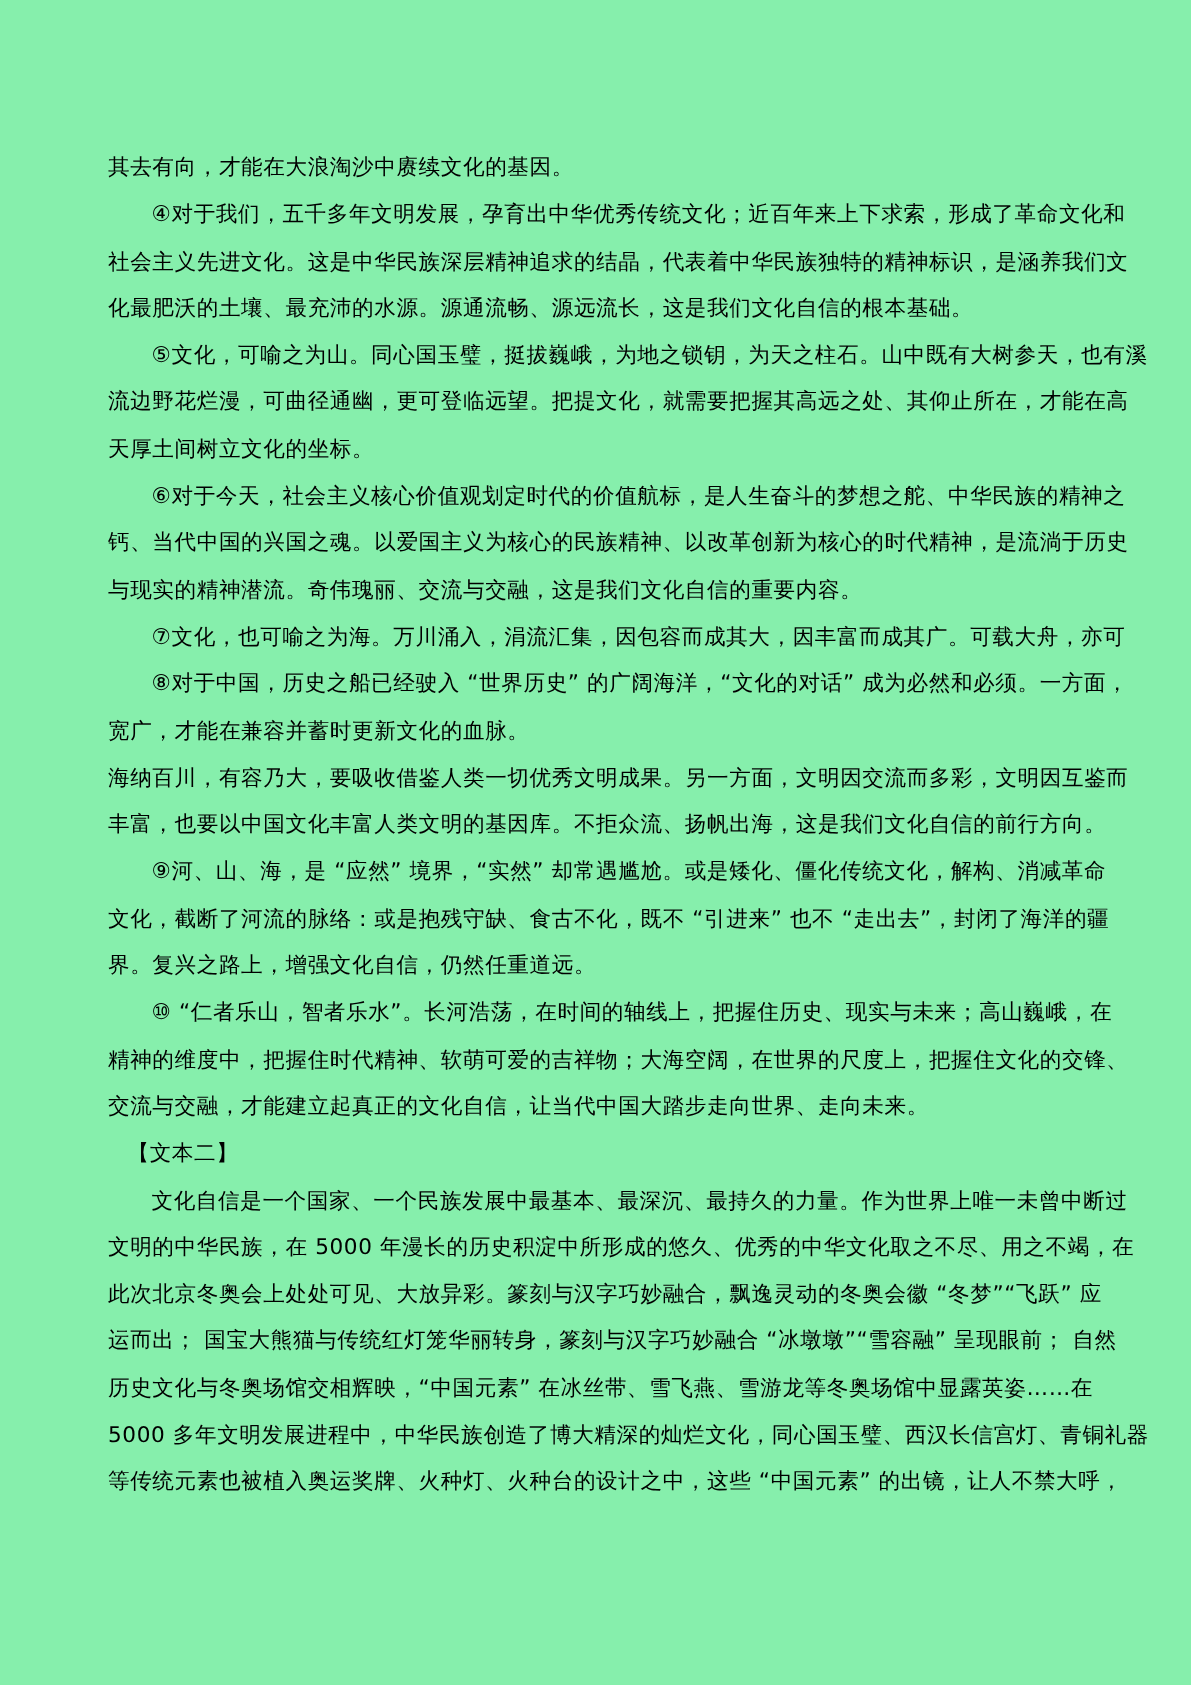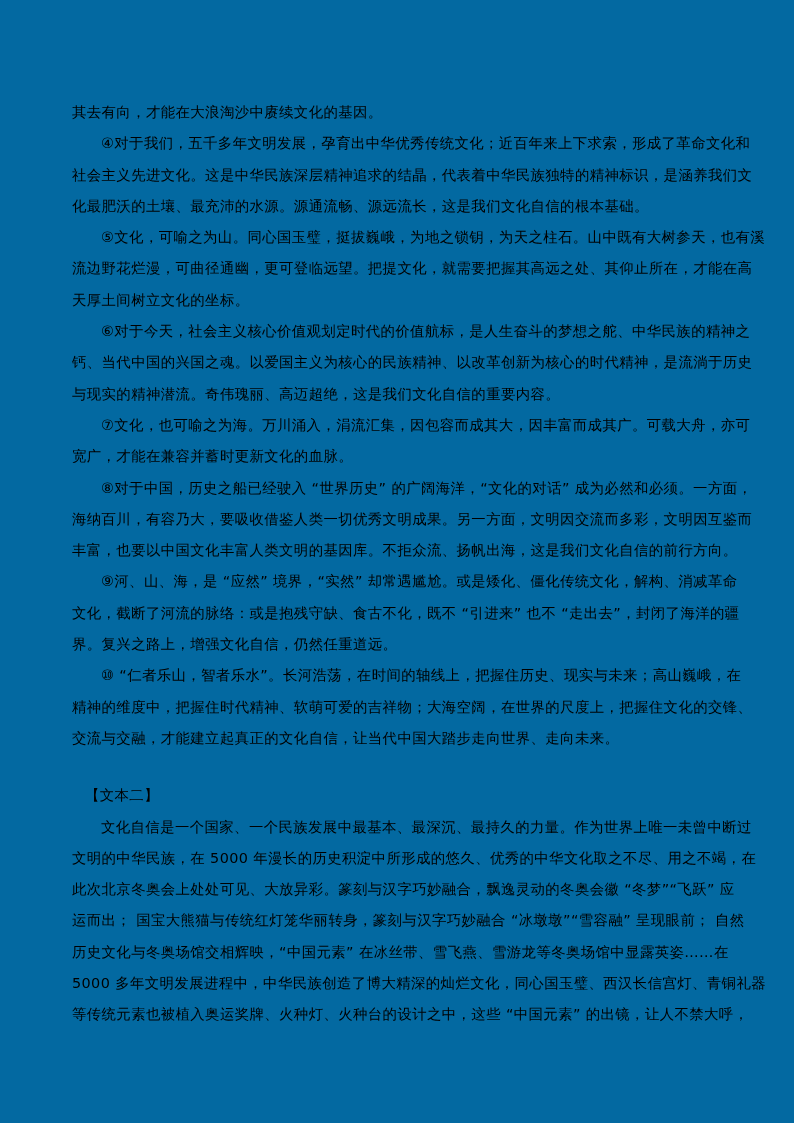--- a/index.html
+++ b/index.html
@@ -14,61 +14,60 @@
       overflow: hidden;
       font-family: "DejaVu Sans", "Liberation Sans", sans-serif;
       color: #000000;
     }
     .page {
       position: absolute;
       left: 0;
       top: 0;
       width: 794px;
       height: 1123px;
-      background: #0369a1;
+      background: #86efac;
     }
     .lines {
       position: absolute;
       left: 72px;
       top: 97px;
       width: 650px;
     }
     .line {
       height: 31.3px;
       line-height: 31.3px;
       font-size: 14.4px;
       white-space: nowrap;
       letter-spacing: 0.4px;
     }
     .line.indent {
       padding-left: 29px;
     }
     .line.heading {
       padding-left: 13px;
-      margin-top: 26px;
     }
   </style>
 </head>
 <body>
 
 <div class="page">
   <div class="lines">
     <div class="line">其去有向，才能在大浪淘沙中赓续文化的基因。</div>
     <div class="line indent">④对于我们，五千多年文明发展，孕育出中华优秀传统文化；近百年来上下求索，形成了革命文化和</div>
     <div class="line">社会主义先进文化。这是中华民族深层精神追求的结晶，代表着中华民族独特的精神标识，是涵养我们文</div>
     <div class="line">化最肥沃的土壤、最充沛的水源。源通流畅、源远流长，这是我们文化自信的根本基础。</div>
     <div class="line indent">⑤文化，可喻之为山。同心国玉璧，挺拔巍峨，为地之锁钥，为天之柱石。山中既有大树参天，也有溪</div>
     <div class="line">流边野花烂漫，可曲径通幽，更可登临远望。把提文化，就需要把握其高远之处、其仰止所在，才能在高</div>
     <div class="line">天厚土间树立文化的坐标。</div>
     <div class="line indent">⑥对于今天，社会主义核心价值观划定时代的价值航标，是人生奋斗的梦想之舵、中华民族的精神之</div>
     <div class="line">钙、当代中国的兴国之魂。以爱国主义为核心的民族精神、以改革创新为核心的时代精神，是流淌于历史</div>
-    <div class="line">与现实的精神潜流。奇伟瑰丽、高迈超绝，这是我们文化自信的重要内容。</div>
+    <div class="line">与现实的精神潜流。奇伟瑰丽、交流与交融，这是我们文化自信的重要内容。</div>
     <div class="line indent">⑦文化，也可喻之为海。万川涌入，涓流汇集，因包容而成其大，因丰富而成其广。可载大舟，亦可</div>
+    <div class="line indent">⑧对于中国，历史之船已经驶入 “世界历史” 的广阔海洋，“文化的对话” 成为必然和必须。一方面，</div>
     <div class="line">宽广，才能在兼容并蓄时更新文化的血脉。</div>
-    <div class="line indent">⑧对于中国，历史之船已经驶入 “世界历史” 的广阔海洋，“文化的对话” 成为必然和必须。一方面，</div>
     <div class="line">海纳百川，有容乃大，要吸收借鉴人类一切优秀文明成果。另一方面，文明因交流而多彩，文明因互鉴而</div>
     <div class="line">丰富，也要以中国文化丰富人类文明的基因库。不拒众流、扬帆出海，这是我们文化自信的前行方向。</div>
     <div class="line indent">⑨河、山、海，是 “应然” 境界，“实然” 却常遇尴尬。或是矮化、僵化传统文化，解构、消减革命</div>
     <div class="line">文化，截断了河流的脉络：或是抱残守缺、食古不化，既不 “引进来” 也不 “走出去”，封闭了海洋的疆</div>
     <div class="line">界。复兴之路上，增强文化自信，仍然任重道远。</div>
     <div class="line indent">⑩ “仁者乐山，智者乐水”。长河浩荡，在时间的轴线上，把握住历史、现实与未来；高山巍峨，在</div>
     <div class="line">精神的维度中，把握住时代精神、软萌可爱的吉祥物；大海空阔，在世界的尺度上，把握住文化的交锋、</div>
     <div class="line">交流与交融，才能建立起真正的文化自信，让当代中国大踏步走向世界、走向未来。</div>
     <div class="line heading">【文本二】</div>
     <div class="line indent">文化自信是一个国家、一个民族发展中最基本、最深沉、最持久的力量。作为世界上唯一未曾中断过</div>

